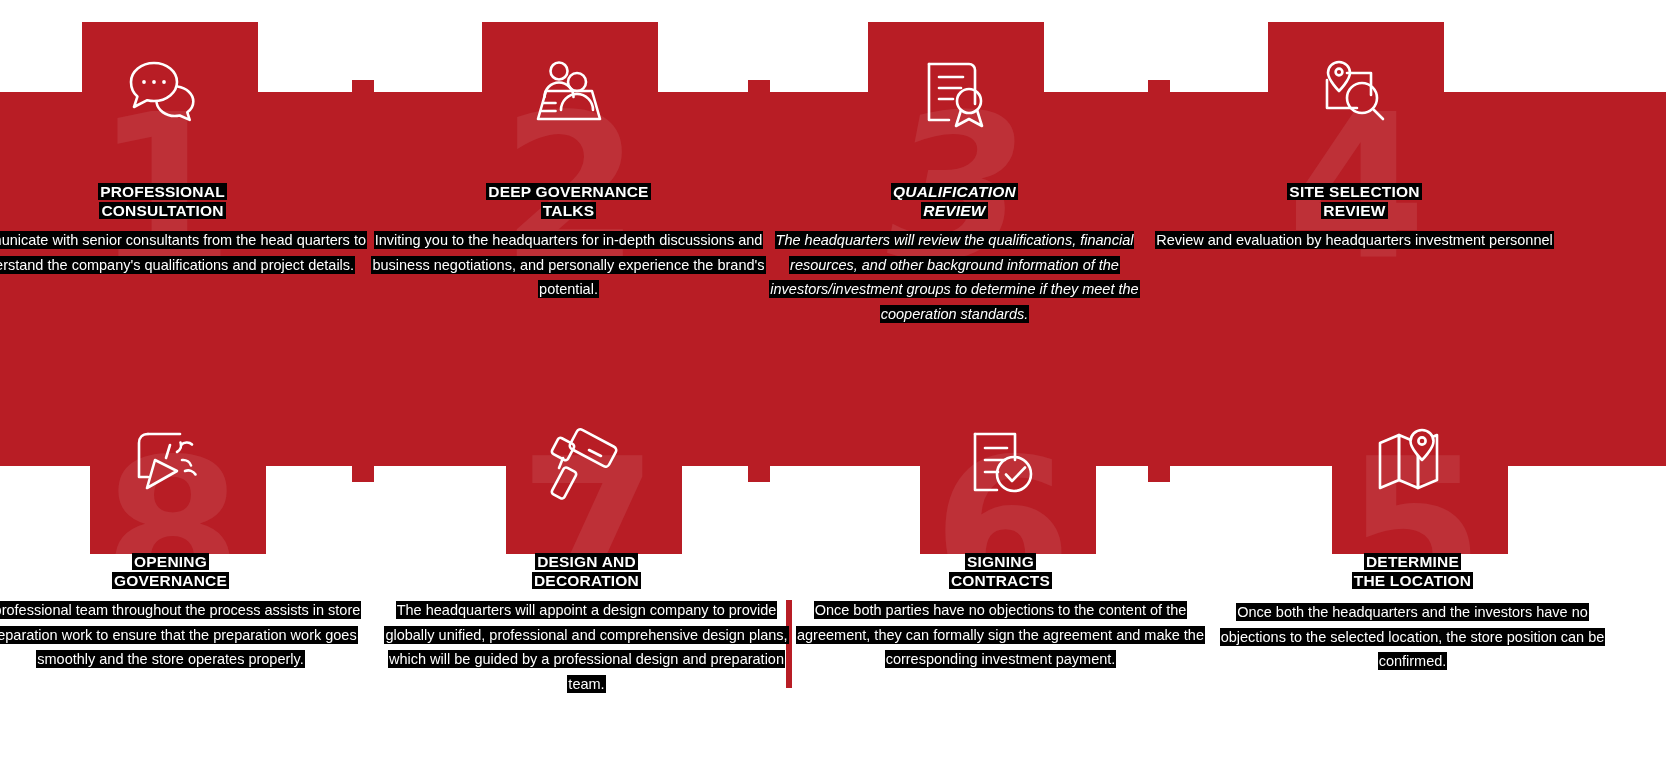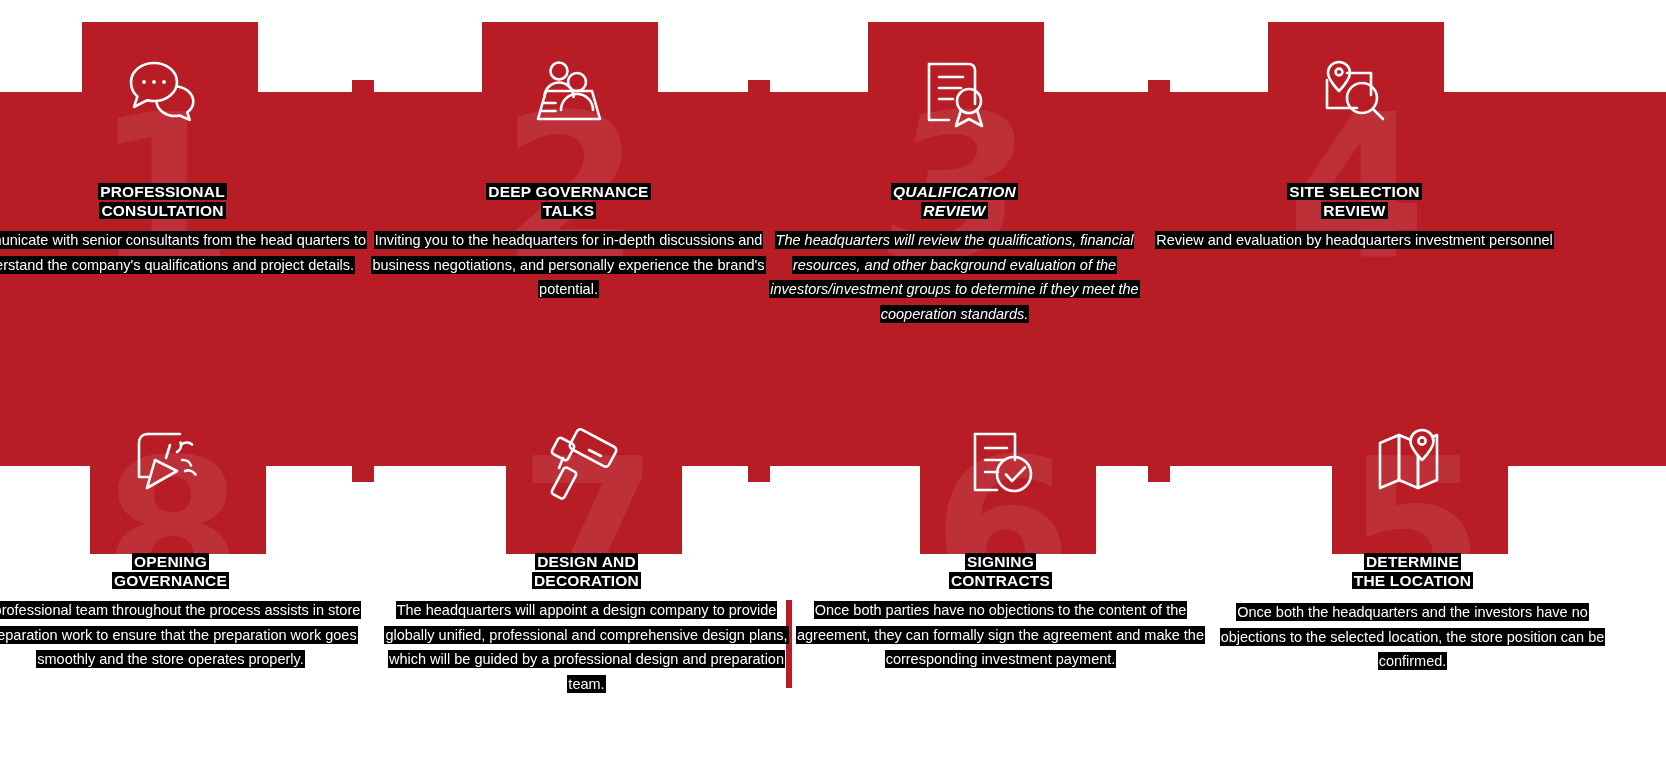--- a/index.html
+++ b/index.html
@@ -157,21 +157,21 @@
         <path d="M24 43h14"></path>
         <circle cx="54" cy="45" r="12"></circle>
         <path d="M46 54l-5 16 13-7 13 7-5-16"></path>
       </svg>
     </div>
     <div class="title" style="top:182px;">
       <span>QUALIFICATION</span><br>
       <span>REVIEW</span>
     </div>
     <div class="desc" style="top:228px;">
-      <span>The headquarters will review the qualifications, financial resources, and other background evaluation of the investors/investment groups to determine if they meet the cooperation standards.</span>
+      <span>The headquarters will review the qualifications, financial resources, and other background information of the investors/investment groups to determine if they meet the cooperation standards.</span>
     </div>
   </div>
 
   <div class="card" style="left:1146px;">
     <div class="wm" style="top:88px;">4</div>
     <div class="icon" style="top:58px;">
       <svg width="82" height="72" viewBox="0 0 82 72" fill="none" stroke="#ffffff" stroke-width="2.6" stroke-linecap="round" stroke-linejoin="round">
         <path d="M25 4c6.1 0 11 4.8 11 10.8C36 22 25 33 25 33S14 22 14 14.8C14 8.8 18.9 4 25 4z"></path>
         <circle cx="25" cy="14" r="3.4"></circle>
         <path d="M13 22v28h30"></path>

